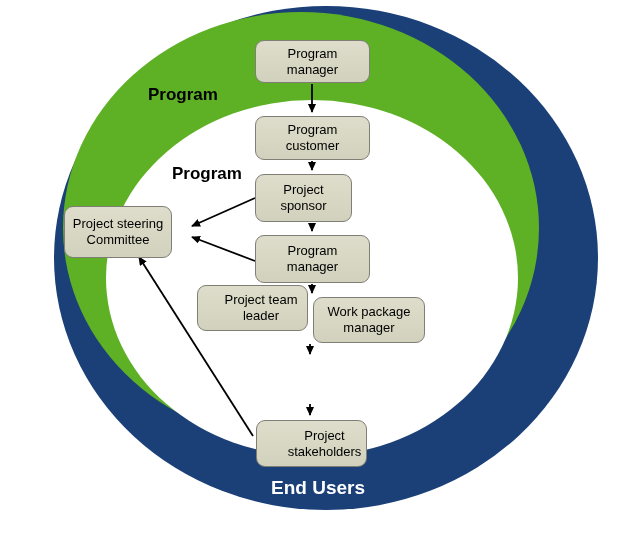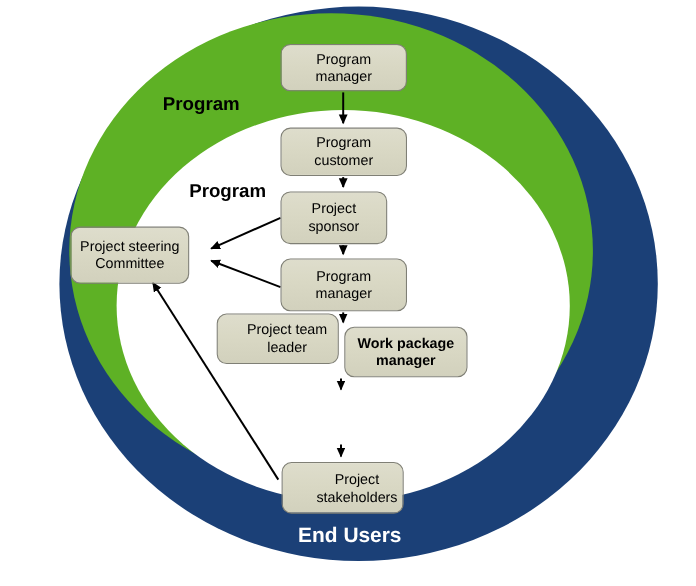--- a/index.html
+++ b/index.html
@@ -20,21 +20,21 @@
     border-radius:9px;
     display:flex;align-items:center;justify-content:center;text-align:center;
     font-size:13px;line-height:1.22;color:#000;padding:2px 5px;
   }
   .n-program-manager{left:255px;top:40px;width:115px;height:43px;}
   .n-project-customer{left:255px;top:116px;width:115px;height:44px;}
   .n-project-sponsor{left:255px;top:174px;width:97px;height:48px;}
   .n-project-manager{left:255px;top:235px;width:115px;height:48px;}
   .n-steering-committee{left:64px;top:206px;width:108px;height:52px;}
   .n-team-leader{left:197px;top:285px;width:111px;height:46px;padding-left:22px;}
-  .n-wp-manager{left:313px;top:297px;width:112px;height:46px;font-weight:bold;}
+  .n-wp-manager{left:313px;top:297px;width:112px;height:46px;}
   .n-team-member{left:255px;top:358px;width:112px;height:45px;}
   .n-stakeholders{left:256px;top:420px;width:111px;height:47px;padding-left:31px;}
   .ring-label{
     position:absolute;font-weight:bold;font-size:17px;color:var(--ring-label,#000);
     white-space:nowrap;
   }
   .lbl-program{left:148px;top:85px;}
   .lbl-project{left:172px;top:164px;}
   .lbl-end-users{left:271px;top:477px;color:var(--end-users-text,#fff);font-size:19px;}
 </style>

